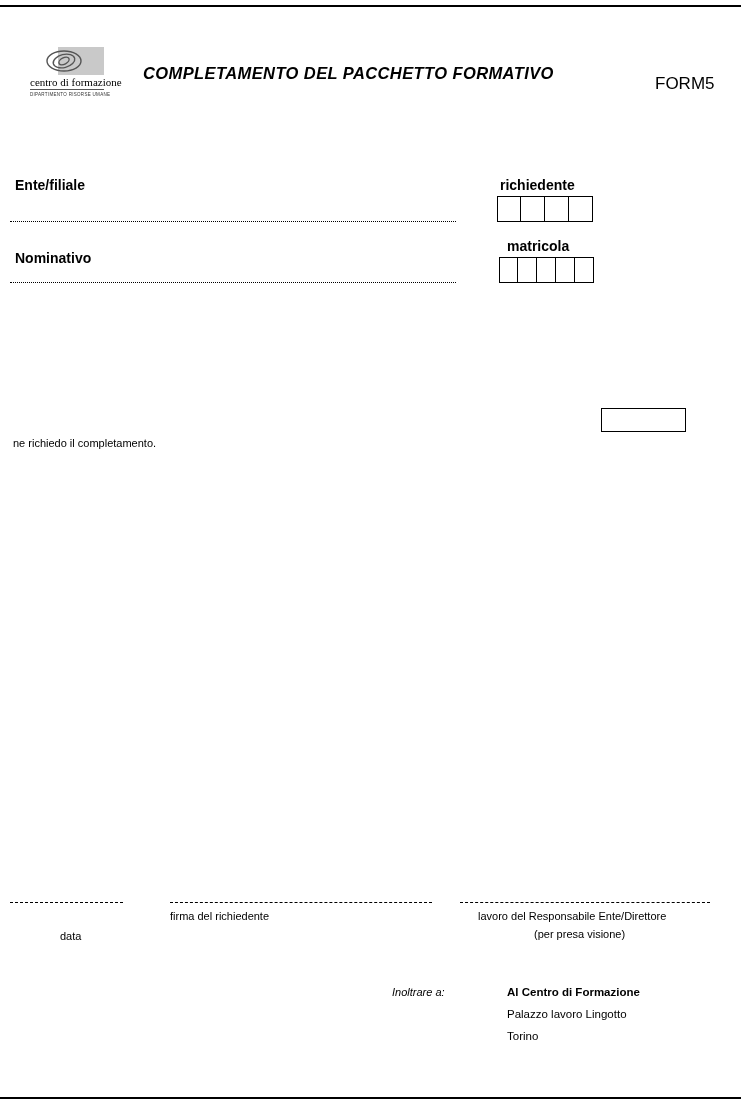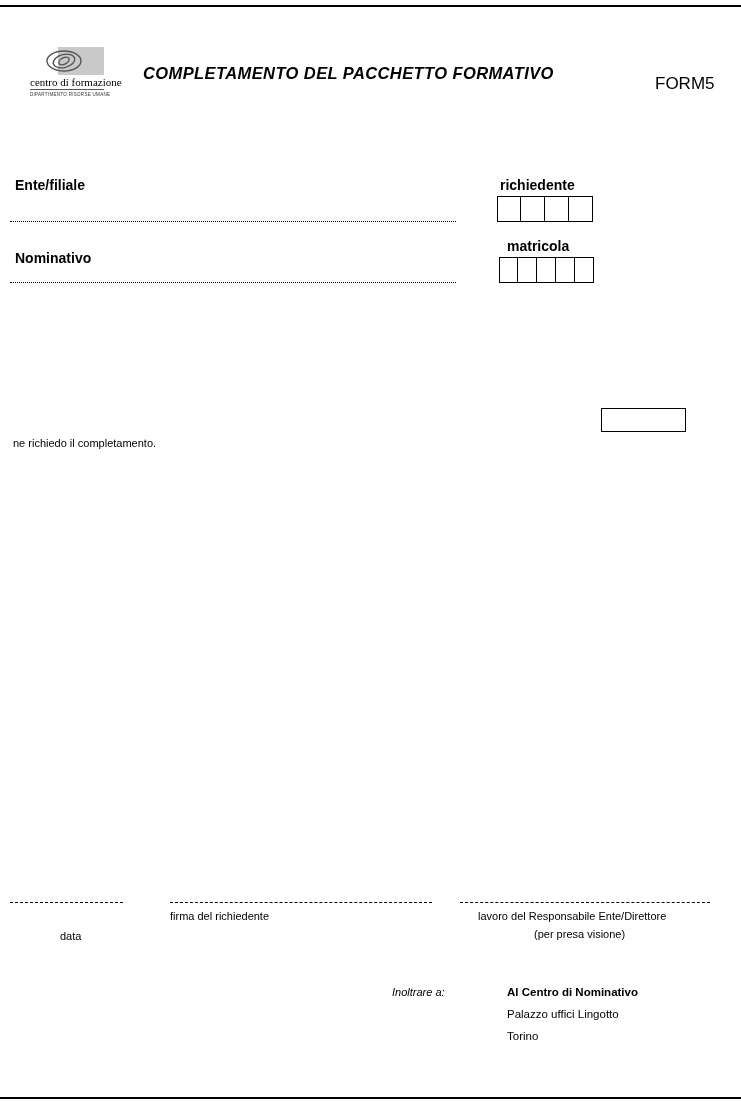--- a/index.html
+++ b/index.html
@@ -105,16 +105,16 @@
   <div class="sig-lbl" style="left:60px;top:910px;margin-top:20px;">data</div>
 
   <div class="dashline" style="left:170px;top:902px;width:262px;"></div>
   <div class="sig-lbl" style="left:170px;top:910px;">firma del richiedente</div>
 
   <div class="dashline" style="left:460px;top:902px;width:250px;"></div>
   <div class="sig-lbl" style="left:478px;top:910px;">lavoro del Responsabile Ente/Direttore</div>
   <div class="sig-lbl" style="left:534px;top:928px;">(per presa visione)</div>
 
   <div class="inoltrare">Inoltrare a:</div>
-  <div class="dest b" style="top:986px;">Al Centro di Nominativo</div>
-  <div class="dest" style="top:1008px;">Palazzo uffici Lingotto</div>
+  <div class="dest b" style="top:986px;">Al Centro di Formazione</div>
+  <div class="dest" style="top:1008px;">Palazzo lavoro Lingotto</div>
   <div class="dest" style="top:1030px;">Torino</div>
 </div>
 
 </body></html>

